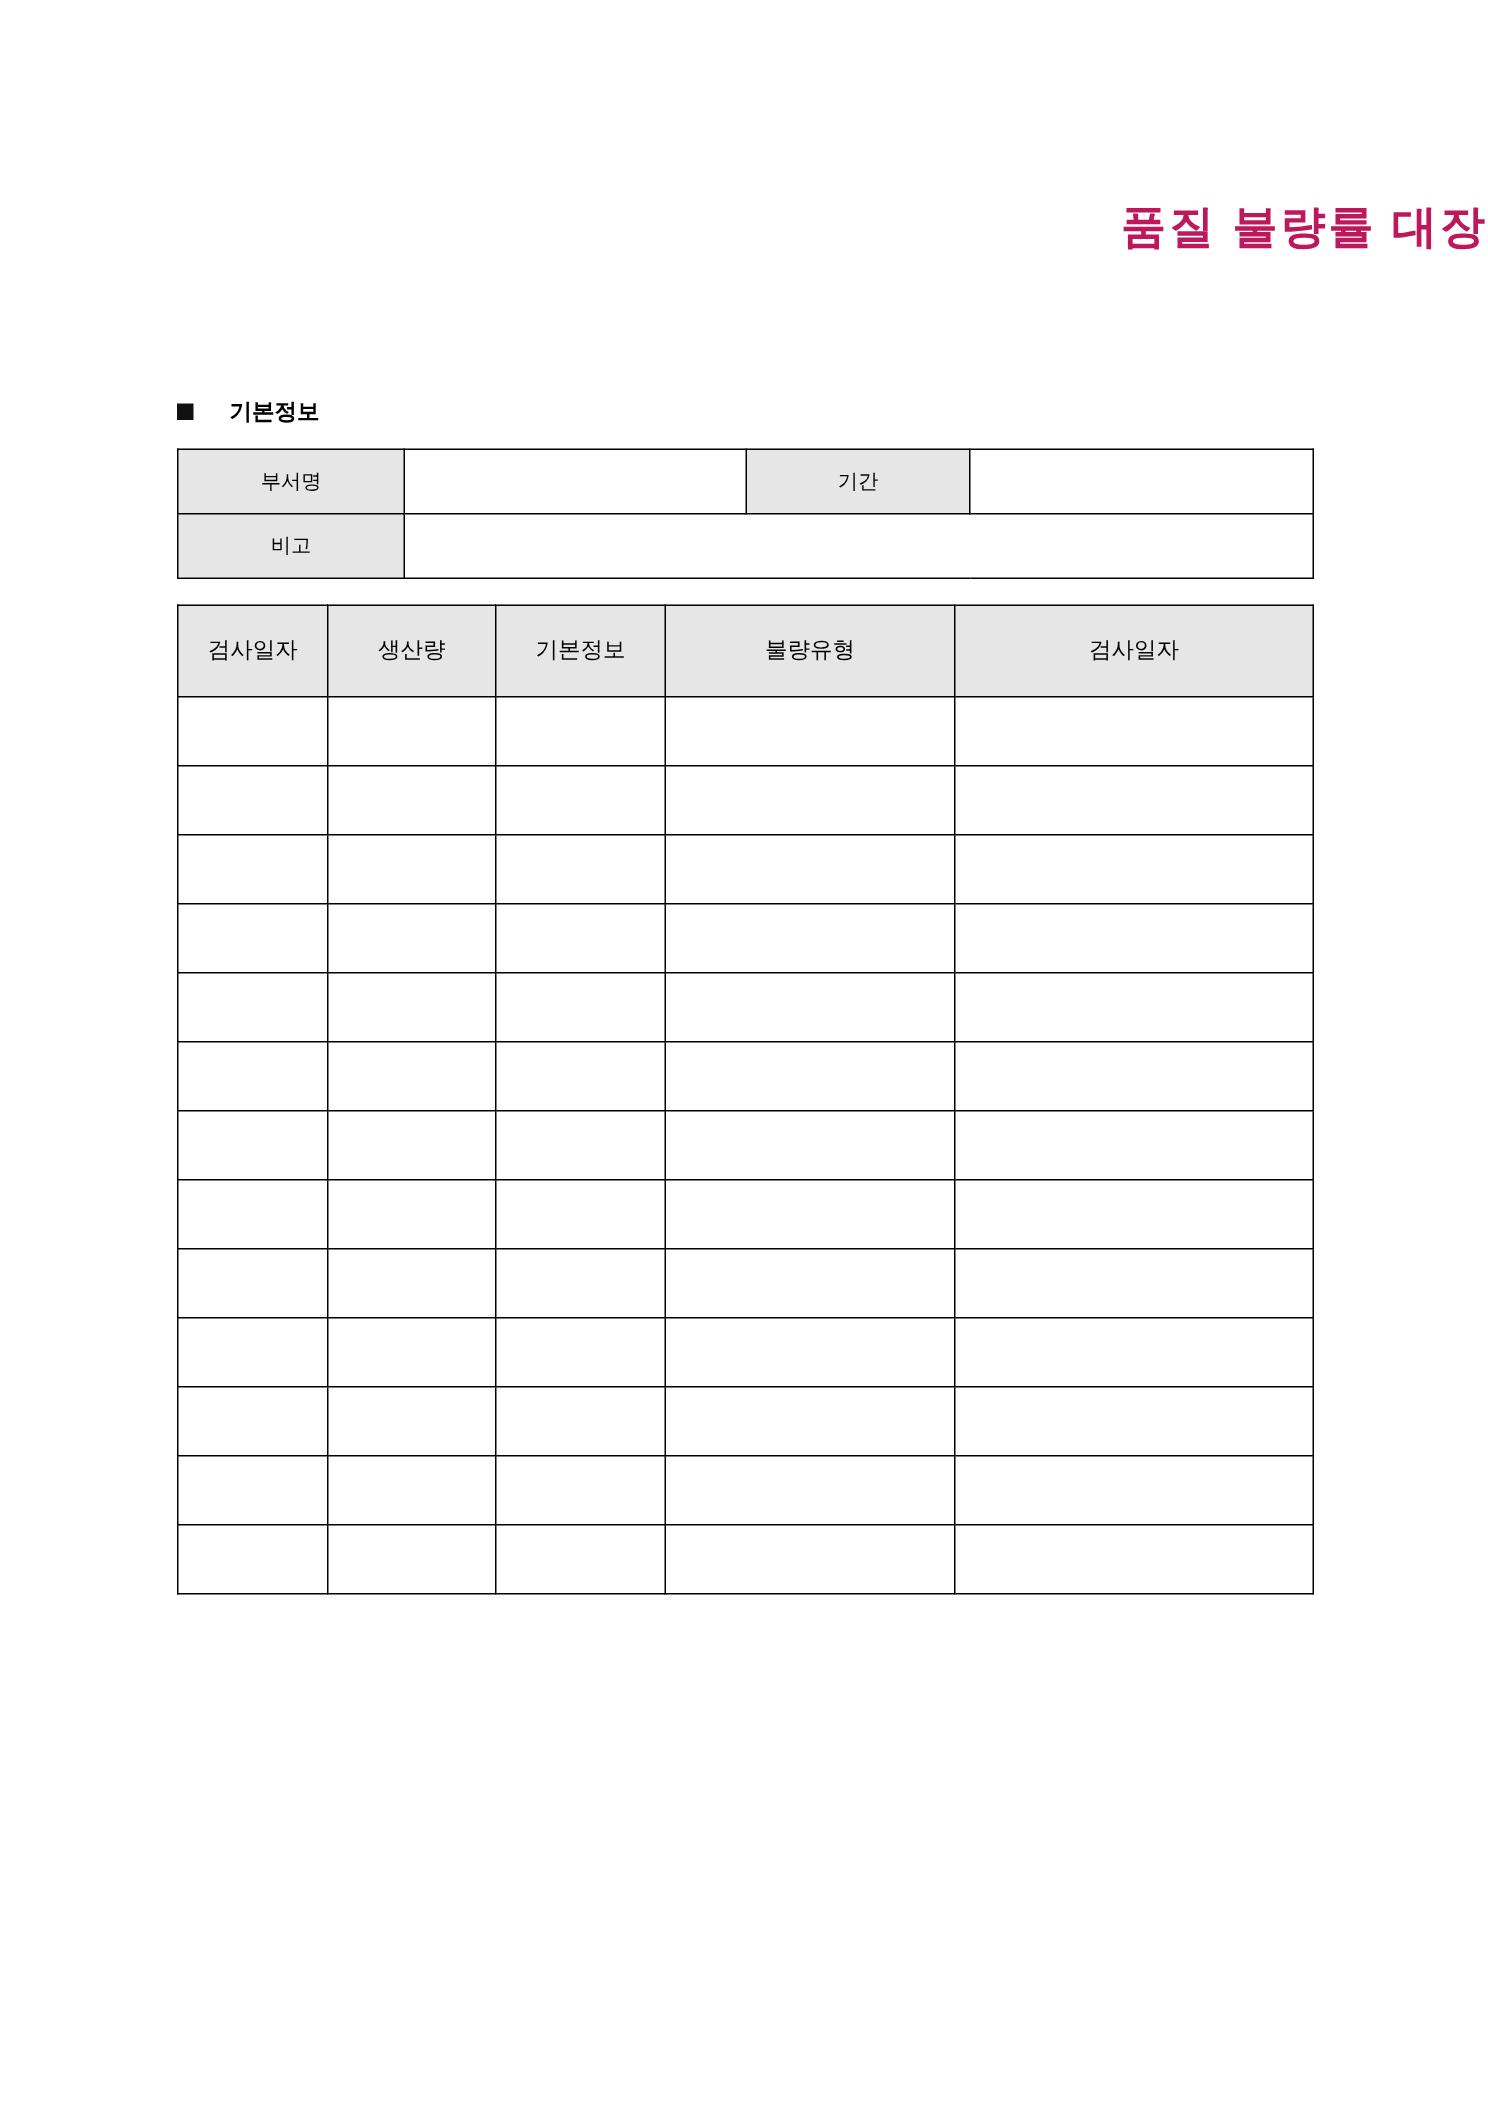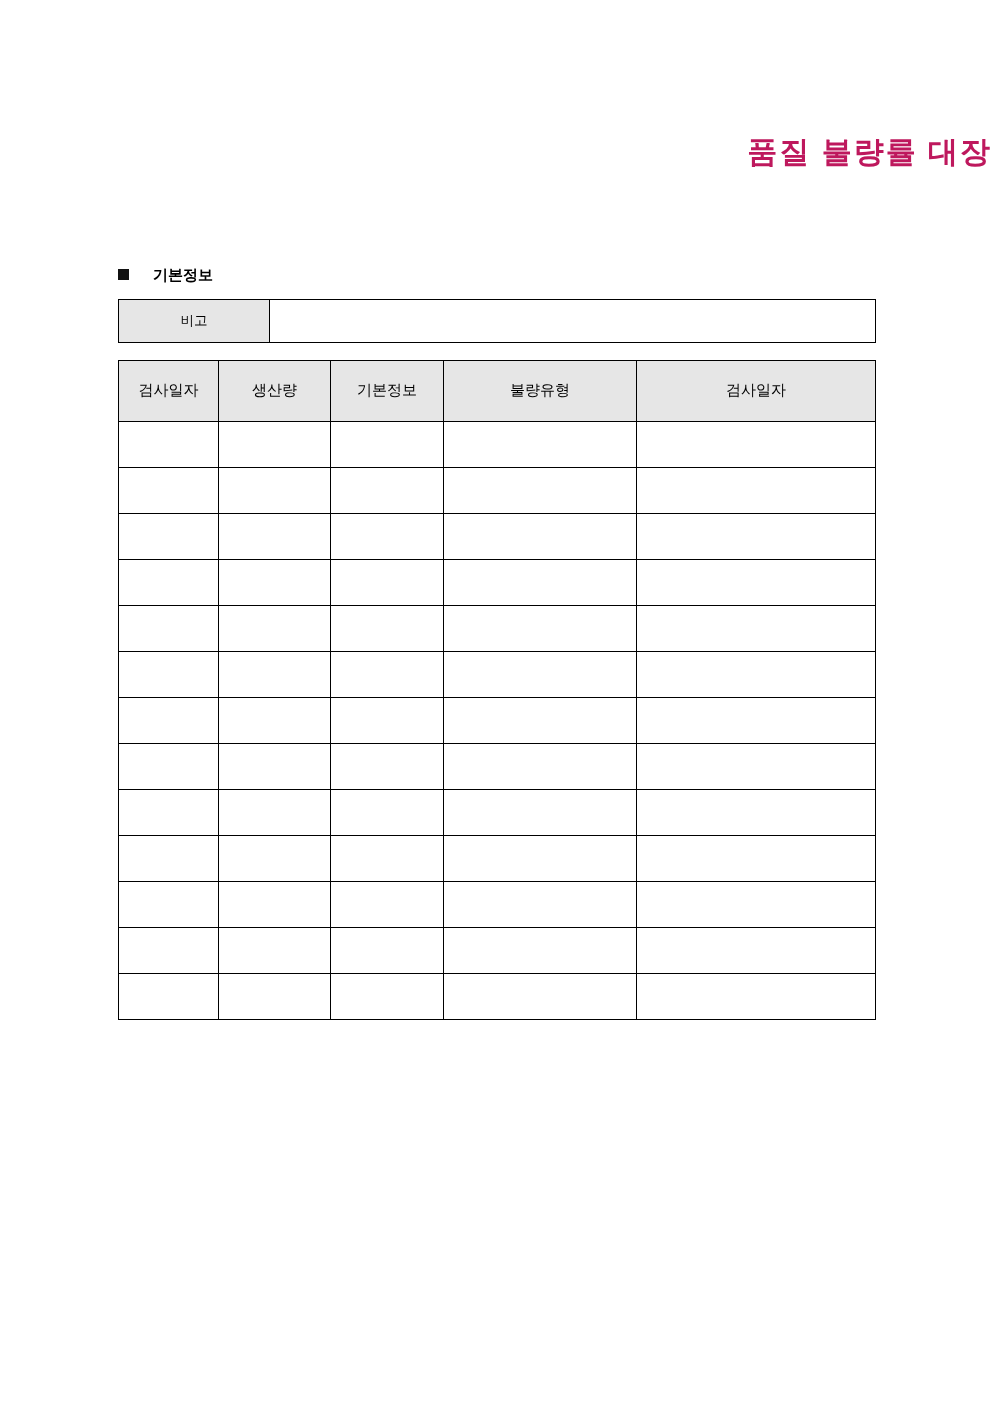--- a/index.html
+++ b/index.html
@@ -127,20 +127,26 @@
   </div>
 
   <table class="doc-table info-table">
     <colgroup>
       <col class="c-lbl1">
         <col class="c-val1">
         <col class="c-lbl2">
         <col class="c-val2">
     </colgroup>
     <tbody>
+      <tr>
+        <td class="hdr-cell">부서명</td>
+        <td></td>
+        <td class="hdr-cell">기간</td>
+        <td></td>
+      </tr>
       <tr>
         <td class="hdr-cell">비고</td>
         <td colspan="3"></td>
       </tr>
     </tbody>
   </table>
 
 
   <table class="doc-table defect-table">
     <colgroup>

